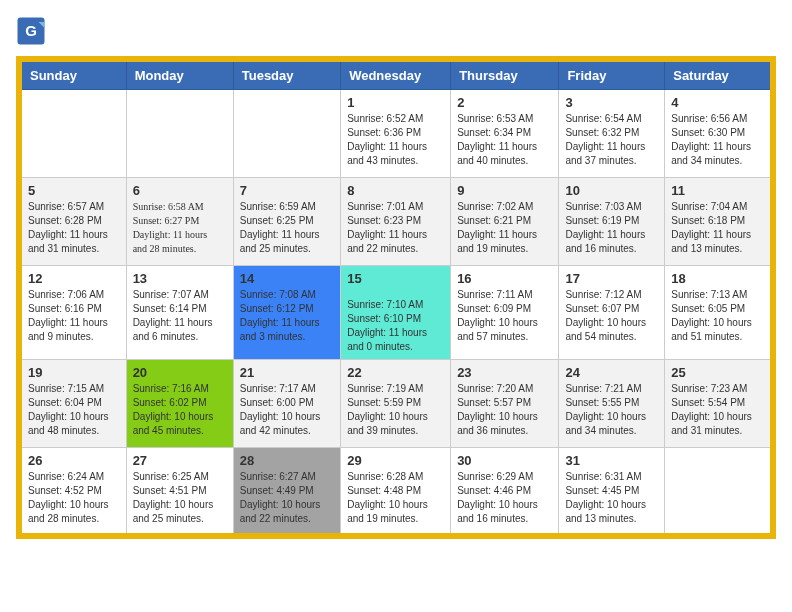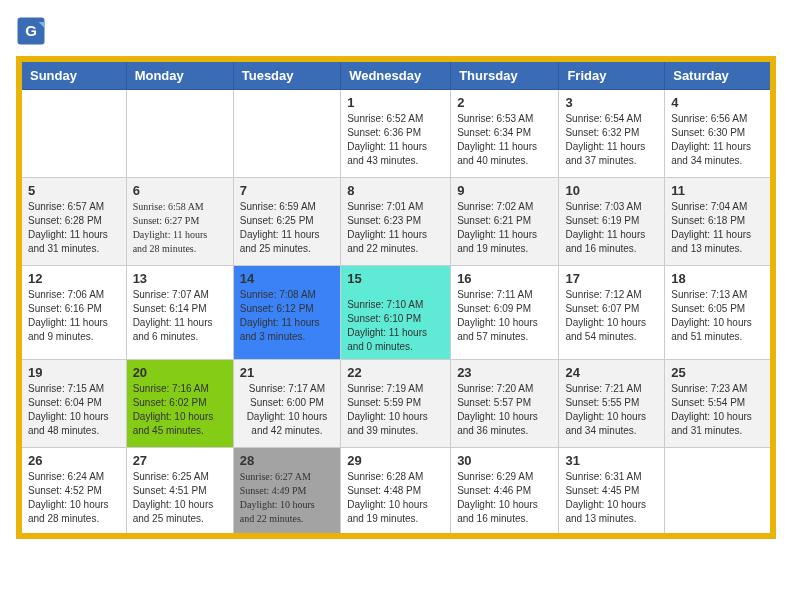--- a/index.html
+++ b/index.html
@@ -274,21 +274,21 @@
         </td>
         <td style="background-color: #84cc16;">
           <span class="day-number">20</span>
           <div class="day-info" style="white-space: pre-line;">Sunrise: 7:16 AM
 Sunset: 6:02 PM
 Daylight: 10 hours
 and 45 minutes.</div>
         </td>
         <td style="background-color: rgb(242, 242, 242);">
           <span class="day-number">21</span>
-          <div class="day-info" style="white-space: pre-line; text-align: center;">Sunrise: 7:17 AM
+          <div class="day-info" style="white-space: pre-line;">Sunrise: 7:17 AM
 Sunset: 6:00 PM
 Daylight: 10 hours
 and 42 minutes.</div>
         </td>
         <td style="background-color: rgb(242, 242, 242);">
           <span class="day-number">22</span>
           <div class="day-info" style="white-space: pre-line;">Sunrise: 7:19 AM
 Sunset: 5:59 PM
 Daylight: 10 hours
 and 39 minutes.</div>
@@ -325,21 +325,21 @@
         </td>
         <td style="background-color: rgb(255, 255, 255);">
           <span class="day-number">27</span>
           <div class="day-info" style="white-space: pre-line;">Sunrise: 6:25 AM
 Sunset: 4:51 PM
 Daylight: 10 hours
 and 25 minutes.</div>
         </td>
         <td style="background-color: #a3a3a3;">
           <span class="day-number">28</span>
-          <div class="day-info" style="white-space: pre-line; font-family: Liberation Serif, serif;">Sunrise: 6:27 AM
+          <div class="day-info" style="white-space: pre-line;">Sunrise: 6:27 AM
 Sunset: 4:49 PM
 Daylight: 10 hours
 and 22 minutes.</div>
         </td>
         <td style="background-color: rgb(255, 255, 255);">
           <span class="day-number">29</span>
           <div class="day-info" style="white-space: pre-line;">Sunrise: 6:28 AM
 Sunset: 4:48 PM
 Daylight: 10 hours
 and 19 minutes.</div>

